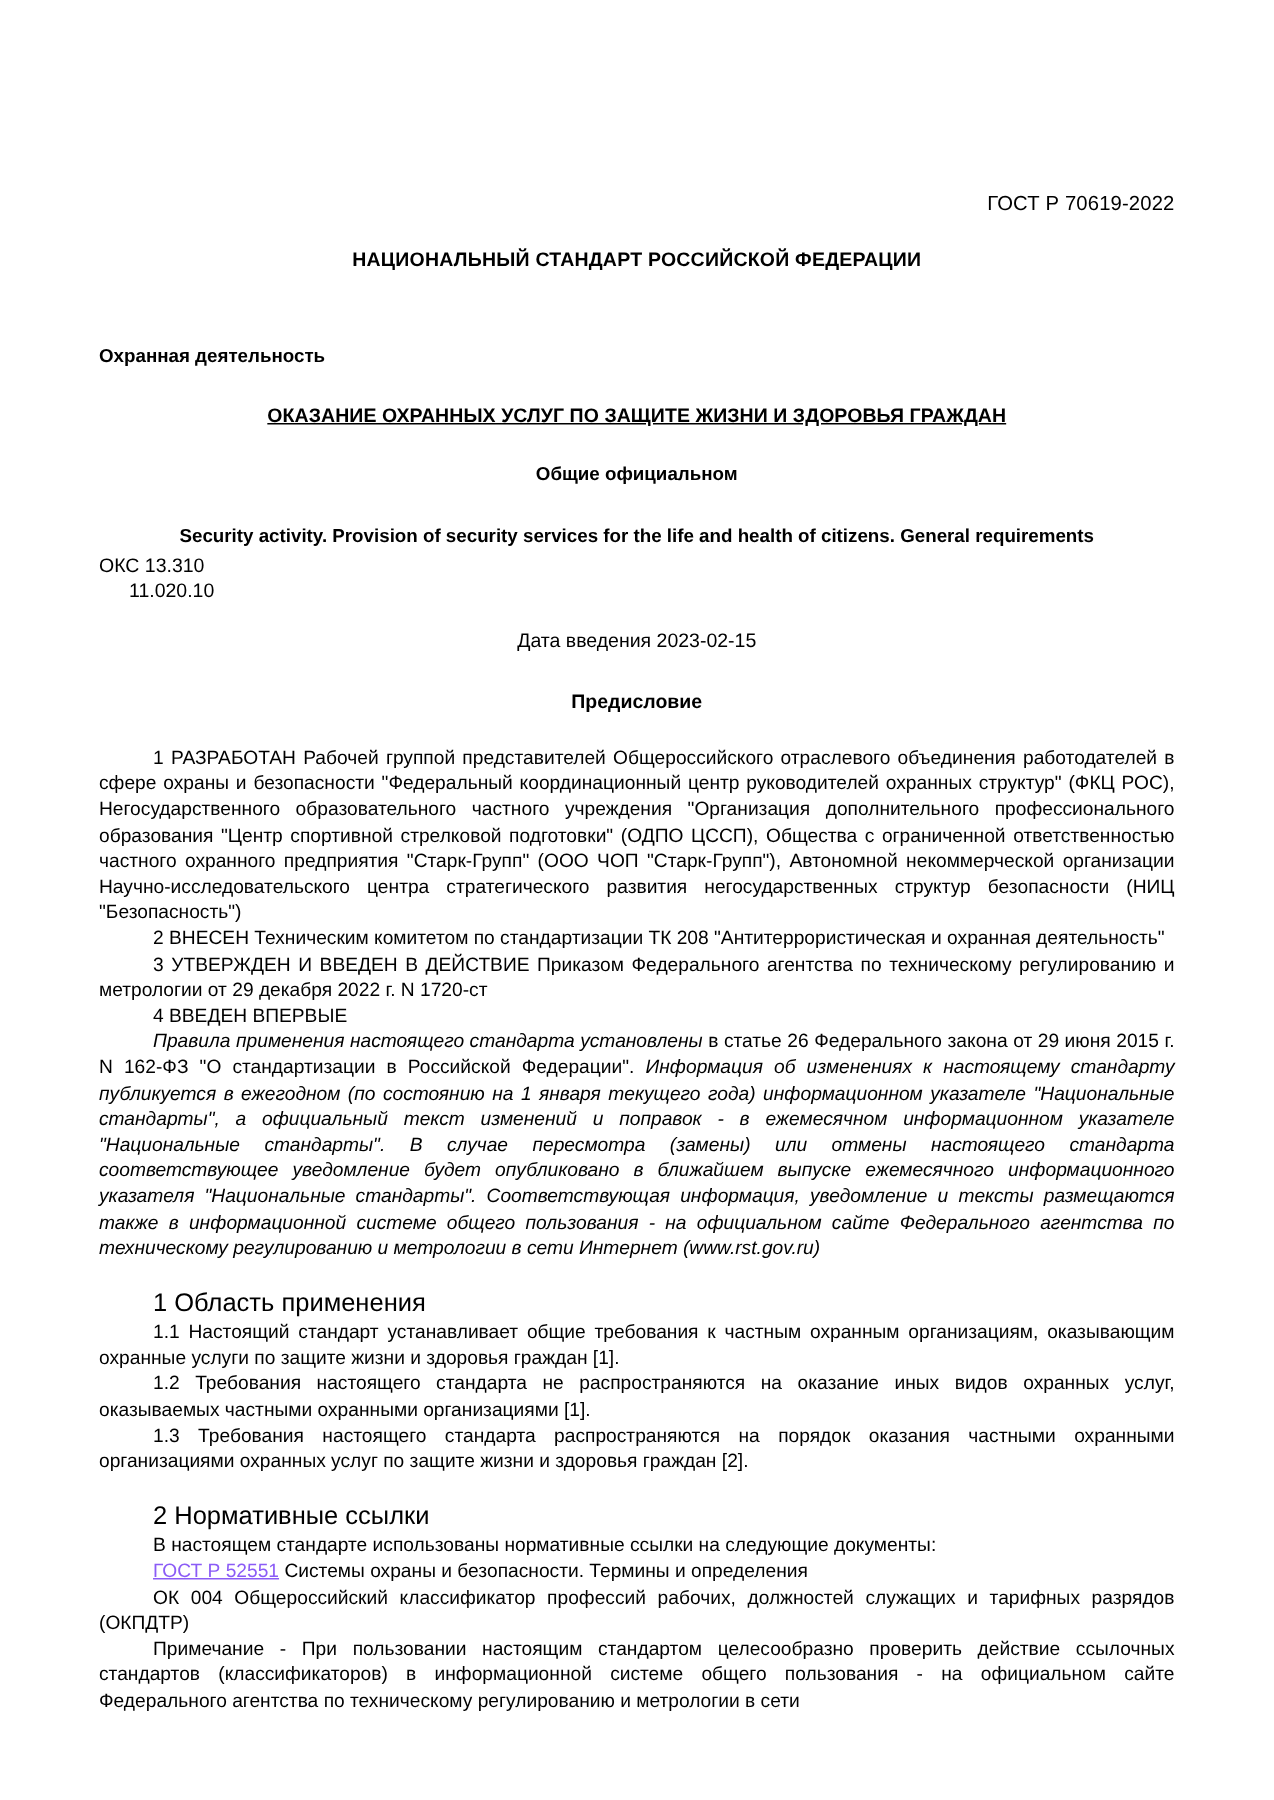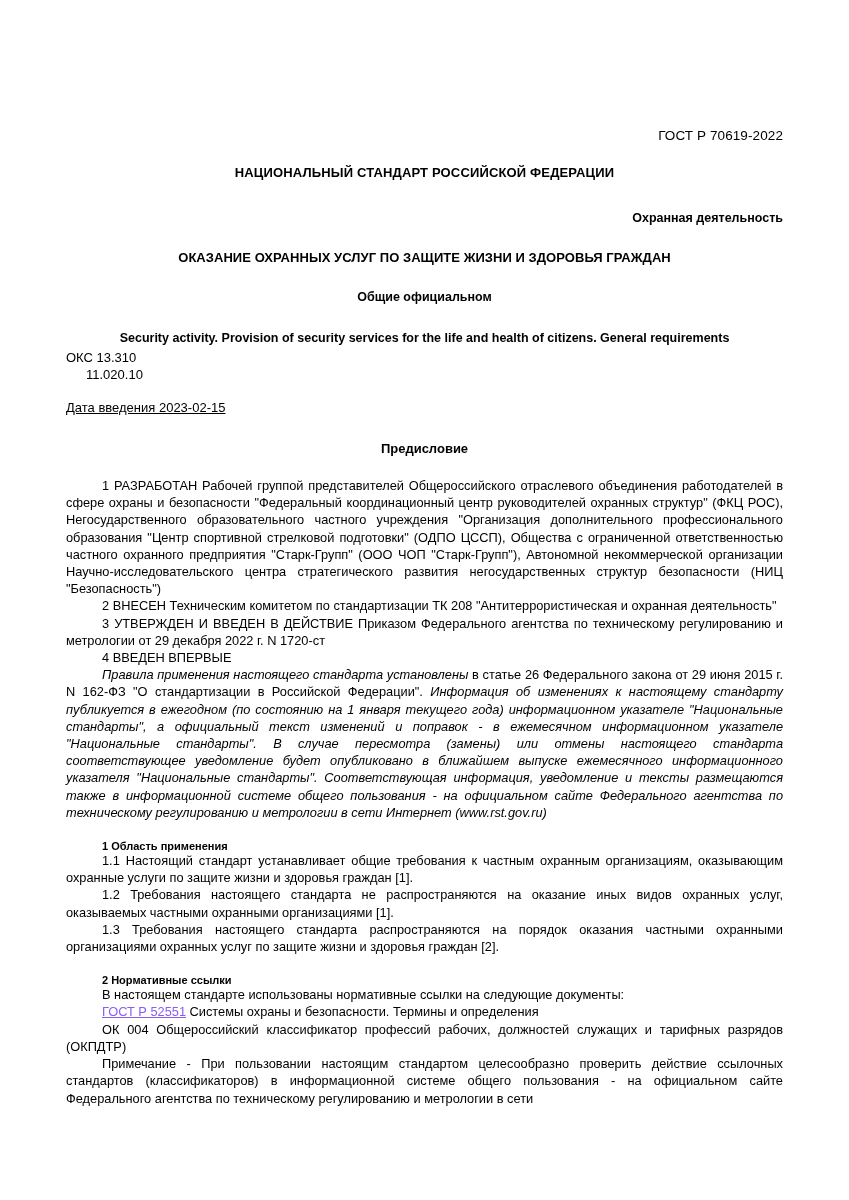--- a/index.html
+++ b/index.html
@@ -39,31 +39,32 @@
 
   
   .national-standard {
     margin-top: 21px;
     text-align: center;
     font-size: 13px;
     font-weight: bold;
     letter-spacing: 0.15px;
   }
   .subject-line {
-    margin-top: 31px;
-    text-align: right;
+    margin-top: 50px;
+    text-align: left;
     font-size: 12.5px;
     font-weight: bold;
   }
   .main-title {
     margin-top: 25px;
     text-align: center;
     font-size: 13px;
     font-weight: bold;
     letter-spacing: 0.05px;
+    text-decoration: underline;
   }
   .sub-title {
     margin-top: 25px;
     text-align: center;
     font-size: 12.5px;
     font-weight: bold;
   }
   .english-title {
     margin-top: 26px;
     text-align: center;
@@ -78,23 +79,22 @@
     margin-top: 2px;
     font-size: 13px;
     line-height: 17px;
   }
   .oks-line-1 { padding-left: 0px; }
   .oks-line-2 { padding-left: 20px; }
 
   
   .intro-date {
     margin-top: 17px;
-    text-align: left;
+    text-align: center;
     font-size: 13px;
-    text-decoration: underline;
   }
 
   
   .preface-heading {
     margin-top: 26px;
     text-align: center;
     font-size: 13px;
     font-weight: bold;
   }
 
@@ -106,22 +106,22 @@
     text-justify: inter-word;
     margin: 0;
   }
   .para.indent { text-indent: 36px; }
   .para.first { margin-top: 21px; }
   .para.italic { font-style: italic; }
   .para .roman { font-style: normal; }
   .spacer-md { height: 19px; }
 
   .section-heading {
-    font-size: 11px;
-    font-weight: bold;
+    font-size: 17px;
+    font-weight: normal;
     text-indent: 36px;
     margin: 0;
   }
 
   a.doclink {
     color: #8b5cf6;
     text-decoration: underline;
   }
 </style>
 </head>

